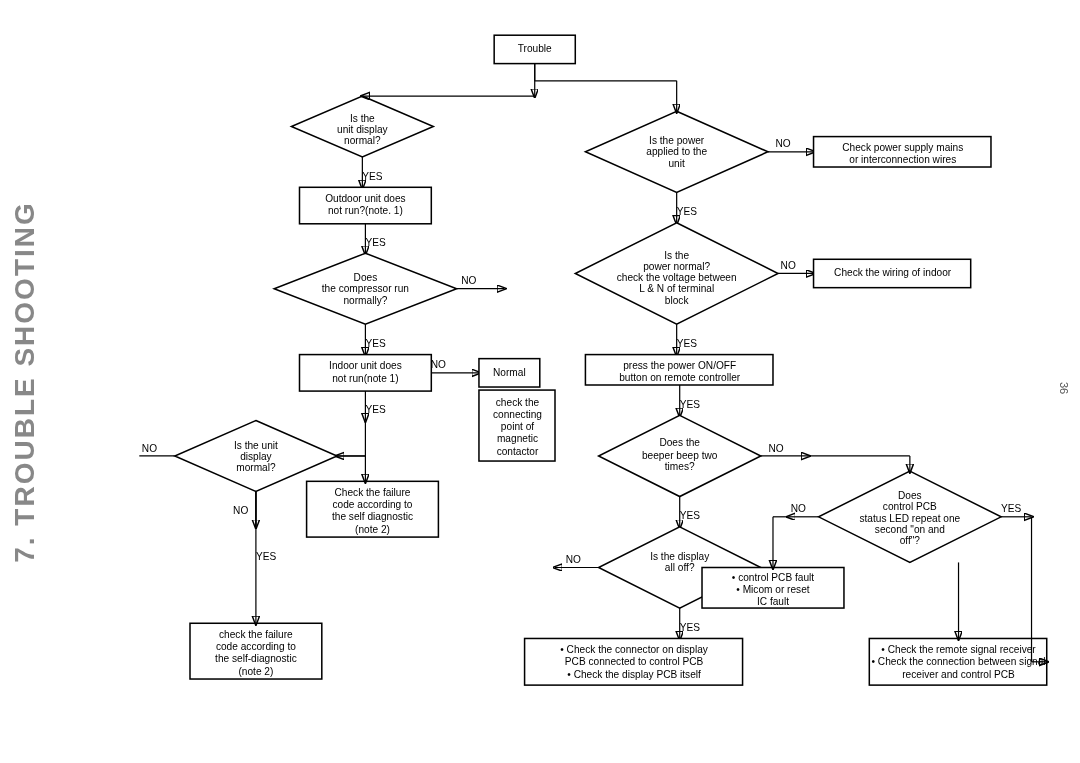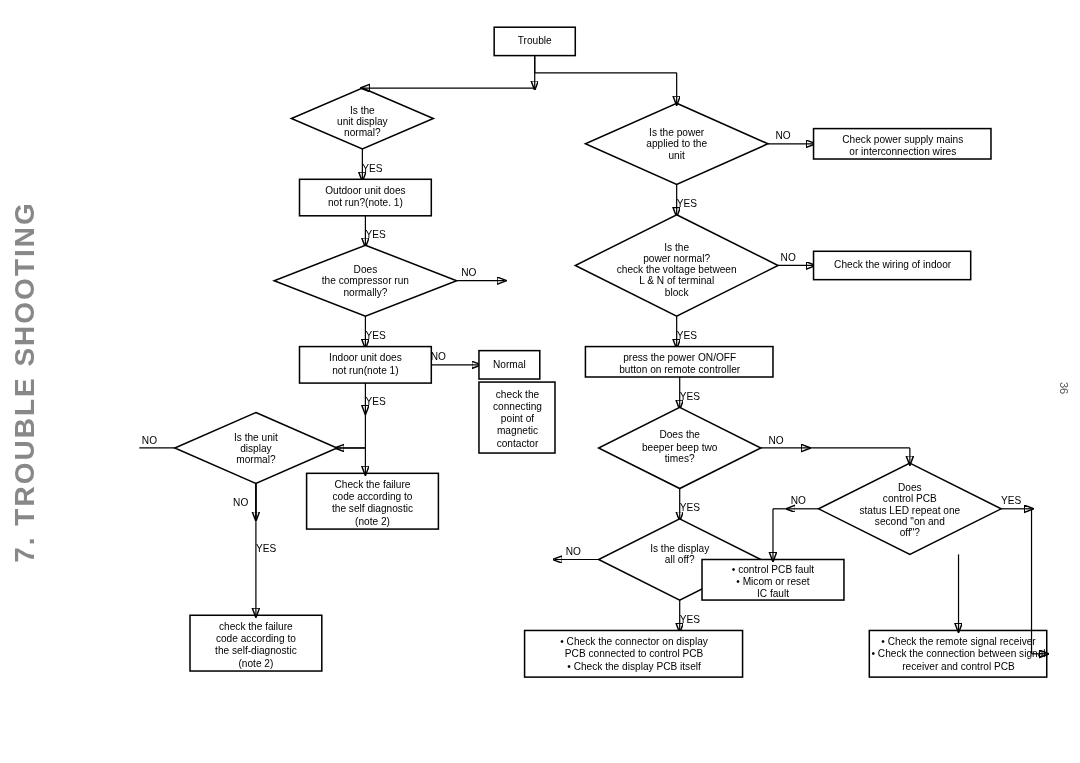--- a/index.html
+++ b/index.html
@@ -44,21 +44,21 @@
       right: 10px;
       top: 50%;
       font-size: 11px;
       color: #555;
       transform: rotate(90deg);
     }
     
     .flowchart-area {
       position: absolute;
       left: 45px;
-      top: 12px;
+      top: 20px;
       width: 1020px;
       height: 730px;
     }
     svg {
       width: 100%;
       height: 100%;
     }
     .box-rect {
       fill: white;
       stroke: black;

